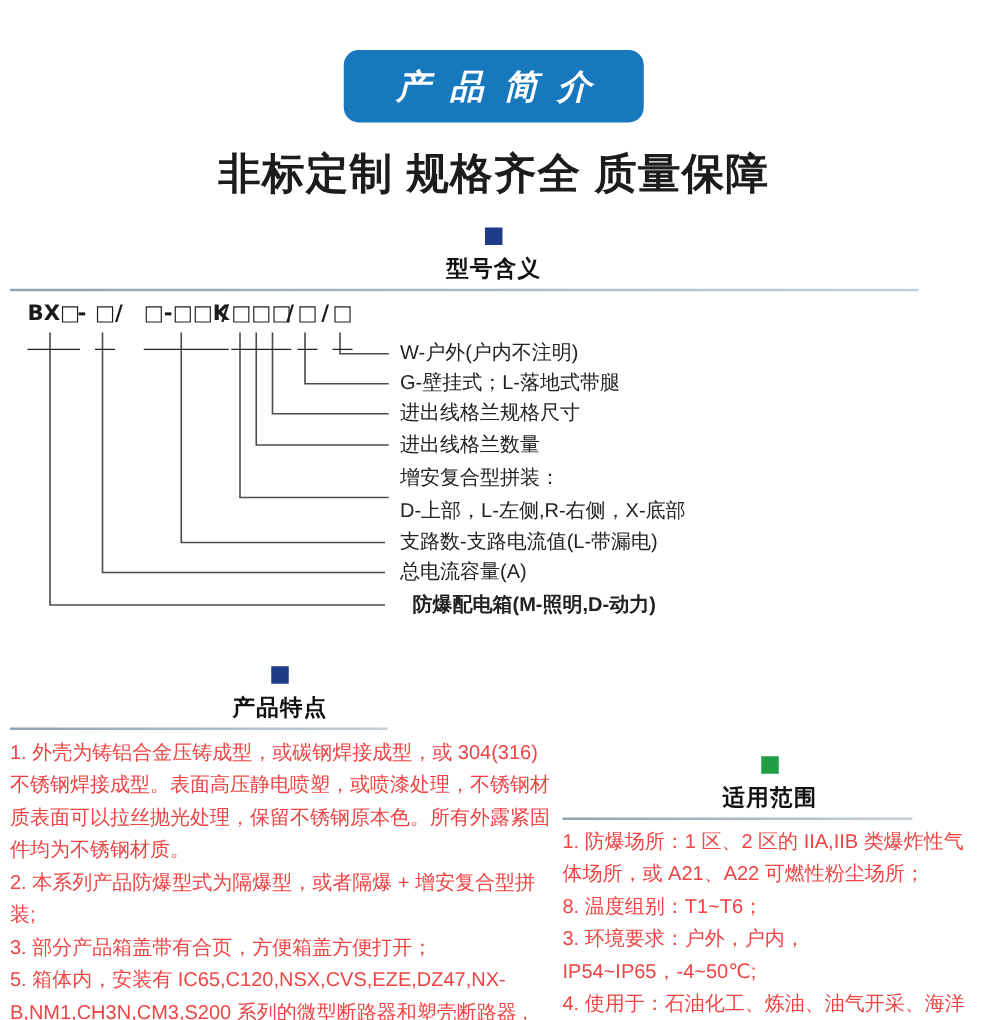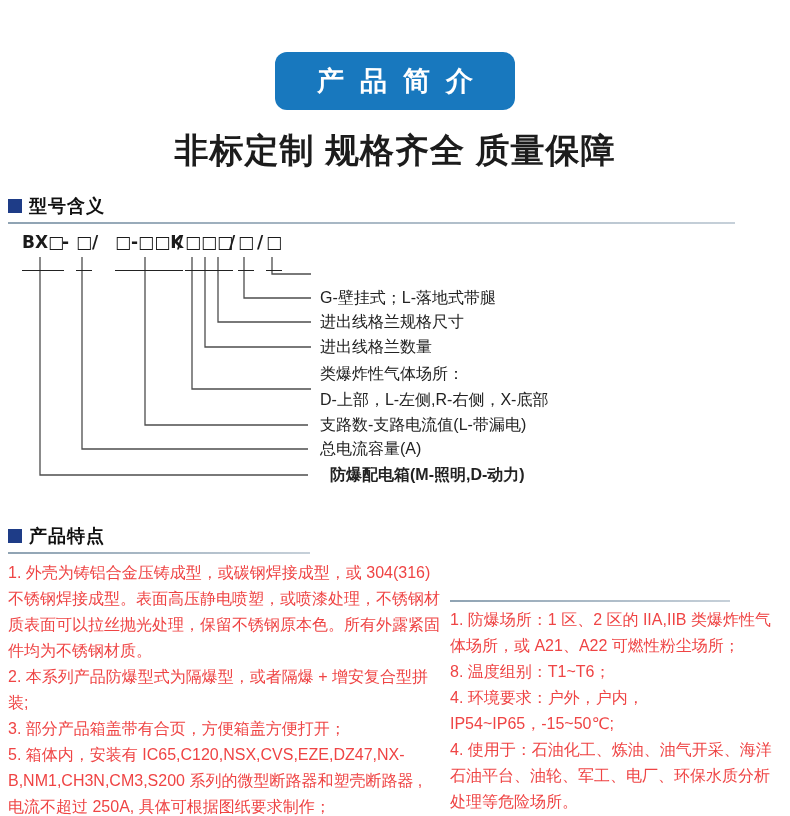--- a/index.html
+++ b/index.html
@@ -1,33 +1,33 @@
 <!DOCTYPE html>
 <html style="--banner-blue: #1878be; --square-navy: #1e3c87; --square-green: #1f9e46;"><head>
 <meta charset="utf-8">
 <style>
   * { margin:0; padding:0; box-sizing:border-box; }
   html,body { width:790px; height:816px; background:#fff; overflow:hidden;
     font-family:"Liberation Sans","DejaVu Sans",sans-serif; color:#222; }
   .page { width:790px; height:816px; position:relative; }
 
   
-  .banner { margin:52px auto 0; width:fit-content;
+  .banner { margin:40px auto 0; width:fit-content;
     background:var(--banner-blue,#1878be); color:#fff;
     font-size:27px; font-weight:bold; letter-spacing:16px;
-    padding:11px 26px 11px 42px; border-radius:12px; }
+    padding:11px 26px 11px 42px; border-radius:12px;font-style:italic; }
 
   
   .headline { text-align:center; font-size:34px; font-weight:bold; color:#1c1c1c;
     margin-top:18px; letter-spacing:1px; }
 
   .content { padding:0 8px; }
 
   
-  .sec-head { display:flex; align-items:center; gap:7px; margin-top:20px; }
+  .sec-head { display:flex; align-items:center; gap:7px; margin-top:20px;flex-direction:column; }
   .sec-square { width:14px; height:14px; background:var(--square-navy,#1e3c87); flex:0 0 auto; }
   .sec-square.green { background:var(--square-green,#1f9e46); }
   .sec-title { font-size:18px; font-weight:bold; color:#111; letter-spacing:1px; }
   .sec-line { height:2px; margin-top:4px;
     background:linear-gradient(to right,#8fa3b3,#c6d0d9); }
   .sec-line.full { width:727px; }
   .sec-line.left { width:302px; }
   .sec-line.right { width:280px; }
 
   
@@ -92,24 +92,25 @@
         <span class="s1">/</span>
         <span class="mseg p2">□-□□K</span>
         <span class="s2">/</span>
         <span class="mseg p3">□□□</span>
         <span class="s3">/</span>
         <span class="mseg p4">□</span>
         <span class="s4">/</span>
         <span class="mseg p5">□</span>
       </div>
 
+      <div class="mlabel" style="top:42px">W-户外(户内不注明)</div>
       <div class="mlabel" style="top:66px">G-壁挂式；L-落地式带腿</div>
       <div class="mlabel" style="top:90px">进出线格兰规格尺寸</div>
       <div class="mlabel" style="top:115px">进出线格兰数量</div>
-      <div class="mlabel" style="top:142px">类爆炸性气体场所：</div>
+      <div class="mlabel" style="top:142px">增安复合型拼装：</div>
       <div class="mlabel" style="top:168px">D-上部，L-左侧,R-右侧，X-底部</div>
       <div class="mlabel" style="top:193px">支路数-支路电流值(L-带漏电)</div>
       <div class="mlabel" style="top:217px">总电流容量(A)</div>
       <div class="mlabel indent" style="top:243px">防爆配电箱(M-照明,D-动力)</div>
     </div>
 
     <div class="cols">
 
       <div class="left-col">
         <div class="sec-head" style="margin-top:0">
@@ -120,24 +121,28 @@
         <div class="body-text">
           <p>1. 外壳为铸铝合金压铸成型，或碳钢焊接成型，或 304(316) 不锈钢焊接成型。表面高压静电喷塑，或喷漆处理，不锈钢材质表面可以拉丝抛光处理，保留不锈钢原本色。所有外露紧固件均为不锈钢材质。</p>
           <p>2. 本系列产品防爆型式为隔爆型，或者隔爆 + 增安复合型拼装;</p>
           <p>3. 部分产品箱盖带有合页，方便箱盖方便打开；</p>
           <p>5. 箱体内，安装有 IC65,C120,NSX,CVS,EZE,DZ47,NX-B,NM1,CH3N,CM3,S200 系列的微型断路器和塑壳断路器 , 电流不超过 250A, 具体可根据图纸要求制作；</p>
 
         </div>
       </div>
 
       <div class="right-col">
+        <div class="sec-head" style="margin-top:0">
+          <span class="sec-square green"></span>
+          <span class="sec-title">适用范围</span>
+        </div>
         <div class="sec-line right"></div>
         <div class="body-text">
           <p>1. 防爆场所：1 区、2 区的 IIA,IIB 类爆炸性气体场所，或 A21、A22 可燃性粉尘场所；</p>
           <p>8. 温度组别：T1~T6；</p>
-          <p>4. 环境要求：户外，户内，IP54~IP65，-15~50℃;</p>
+          <p>3. 环境要求：户外，户内，IP54~IP65，-4~50℃;</p>
           <p>4. 使用于：石油化工、炼油、油气开采、海洋石油平台、油轮、军工、电厂、环保水质分析处理等危险场所。</p>
         </div>
       </div>
 
     </div>
   </div>
 </div>
 
 </body></html>

